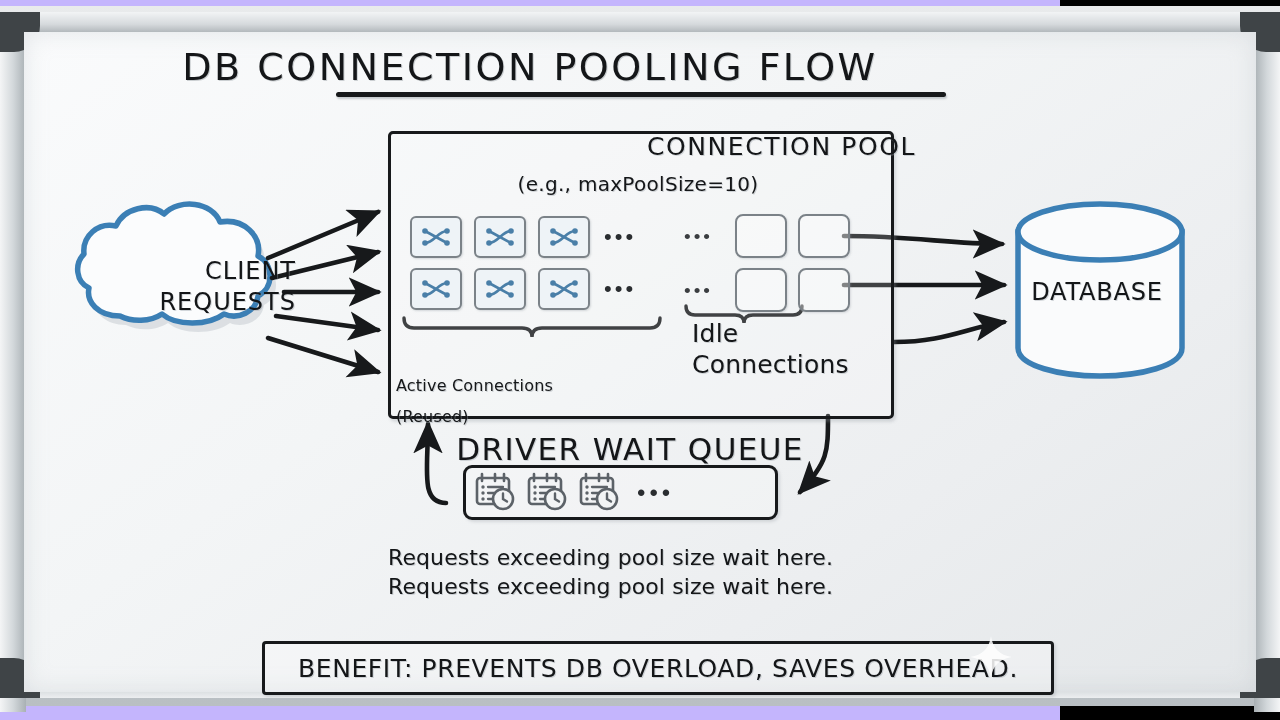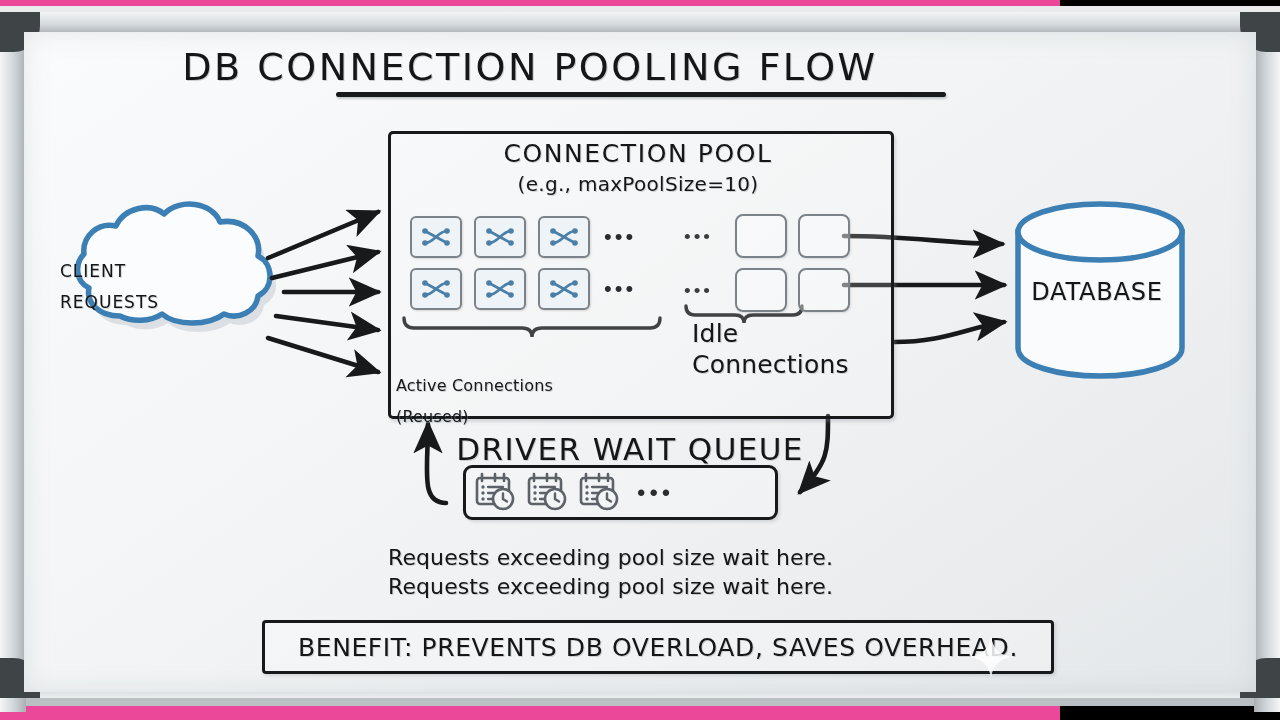--- a/index.html
+++ b/index.html
@@ -1,18 +1,18 @@
 <!DOCTYPE html>
 <html><head>
 <meta charset="utf-8">
 <style>
   html,body{margin:0;padding:0;background:#000;}
   body{width:1280px;height:720px;overflow:hidden;font-family:"Liberation Sans",sans-serif;}
 
-  #stage{position:relative;width:1060px;height:720px;background:#ec4899;}
+  #stage{position:relative;width:1060px;height:720px;background:#c4b5fd;}
 
   
   .board-outer{position:absolute;left:0;top:6px;width:1280px;height:700px;
     background:linear-gradient(180deg,#e9ebec 0%,#c9ced1 45%,#b9bfc3 100%);}
   .board-rail-t{position:absolute;left:0;top:6px;width:1280px;height:22px;
     background:linear-gradient(180deg,#f2f4f5 0%,#d6dadd 55%,#aab0b4 100%);}
   .board-rail-b{position:absolute;left:0;bottom:8px;width:1280px;height:18px;
     background:linear-gradient(0deg,#eceef0 0%,#d0d5d8 60%,#b0b6ba 100%);}
   .board-rail-l{position:absolute;left:0;top:6px;width:26px;height:700px;
     background:linear-gradient(90deg,#f4f5f6 0%,#d3d8db 50%,#a9b0b4 100%);}
@@ -31,30 +31,30 @@
   .sparkle{position:absolute;right:46px;bottom:40px;width:46px;height:46px;opacity:.85;
     pointer-events:none;}
 
   
   .ink{position:absolute;color:#141618;}
   .hand{font-family:"DejaVu Sans",sans-serif;}
   .title{left:0;right:0;top:45px;text-align:center;font-size:38px;letter-spacing:2.5px;
     font-weight:400;text-shadow:1px 1px 0 rgba(120,128,135,.35);}
   .title-rule{position:absolute;left:336px;top:92px;width:610px;height:5px;background:#17191b;
     border-radius:3px;box-shadow:1px 2px 2px rgba(140,148,155,.45);}
-  .cloud-txt{position:absolute;left:60px;top:256px;width:236px;text-align:left;
-    font-size:17px;line-height:31px;letter-spacing:1px;color:#131517;
+  .cloud-txt{position:absolute;left:60px;top:256px;width:236px;text-align:right;
+    font-size:24px;line-height:31px;letter-spacing:1px;color:#131517;
     text-shadow:1px 1px 0 rgba(150,158,165,.4);}
 
   
   .pool{position:absolute;left:388px;top:131px;width:500px;height:282px;
     border:3.5px solid #17191b;border-radius:5px;background:rgba(255,255,255,.18);
     box-shadow:2px 3px 3px rgba(150,157,163,.3);}
-  .pool-title{position:absolute;left:388px;top:139px;width:500px;text-align:center;
-    font-size:25px;letter-spacing:1.6px;text-shadow:1px 1px 0 rgba(150,158,165,.4);}
+  .pool-title{position:absolute;left:388px;top:132px;width:500px;text-align:right;
+    font-size:25px;letter-spacing:1.6px;text-shadow:1px 1px 0 rgba(150,158,165,.4);padding-left:28px;}
   .pool-sub{position:absolute;left:388px;top:172px;width:500px;text-align:center;
     font-size:20px;letter-spacing:.3px;text-shadow:1px 1px 0 rgba(150,158,165,.4);}
 
   .conn-grid{position:absolute;left:410px;top:216px;}
   .conn-row{display:flex;align-items:center;gap:12px;margin-bottom:10px;}
   .conn-box{width:48px;height:38px;border:2.5px solid #7b8288;border-radius:6px;
     background:#eef3f7;display:flex;align-items:center;justify-content:center;
     box-shadow:1px 1px 2px rgba(150,157,163,.35);}
   .dots{font-size:22px;letter-spacing:3px;color:#2a2d30;line-height:1;padding-left:2px;}
 
@@ -80,21 +80,21 @@
     font-size:31px;letter-spacing:1.4px;text-shadow:1px 1px 0 rgba(150,158,165,.4);}
   .queue-box{position:absolute;left:463px;top:465px;width:315px;height:55px;
     border:3.5px solid #17191b;border-radius:9px;background:rgba(255,255,255,.2);
     box-shadow:2px 2px 3px rgba(150,157,163,.3);
     display:flex;align-items:center;gap:8px;padding-left:7px;box-sizing:border-box;}
   .q-dots{font-size:24px;letter-spacing:4px;color:#2a2d30;margin-left:8px;line-height:1;}
 
   .note{position:absolute;left:388px;top:543px;width:520px;font-size:22px;line-height:29px;
     letter-spacing:.1px;text-shadow:1px 1px 0 rgba(150,158,165,.4);}
 
-  .benefit{position:absolute;left:262px;top:620px;width:786px;height:48px;
+  .benefit{position:absolute;left:262px;top:641px;width:786px;height:48px;
     border:3.5px solid #17191b;border-radius:4px;background:rgba(255,255,255,.25);
     box-shadow:2px 2px 3px rgba(150,157,163,.3);
     display:flex;align-items:center;justify-content:center;}
   .benefit span{font-size:25px;letter-spacing:.6px;
     text-shadow:1px 1px 0 rgba(150,158,165,.4);}
 
   .svg-layer{position:absolute;left:0;top:0;width:1280px;height:720px;pointer-events:none;}
 </style>
 </head>
 <body>

